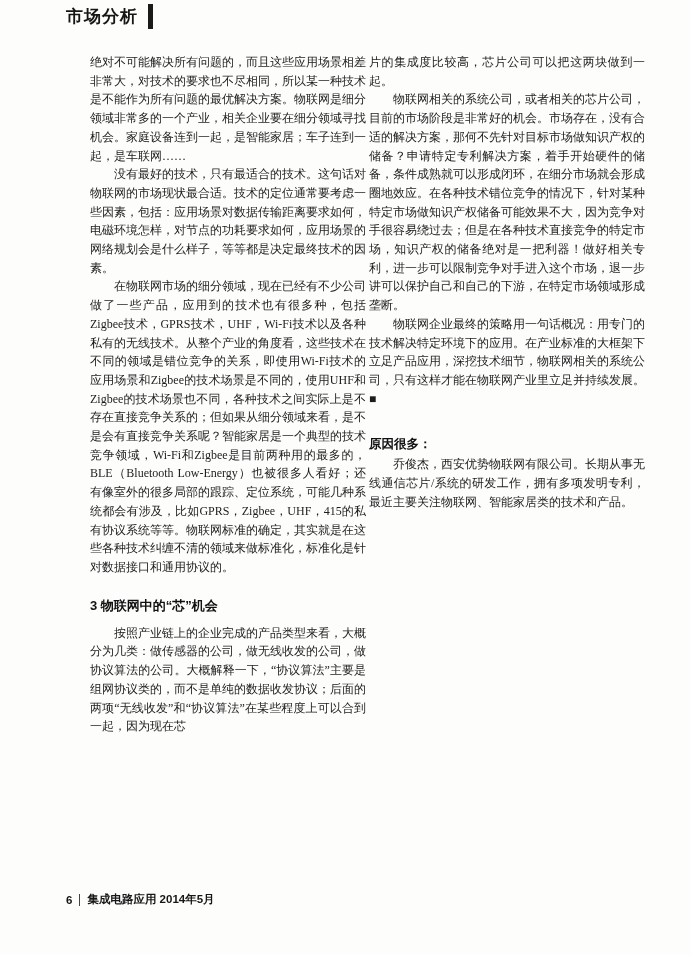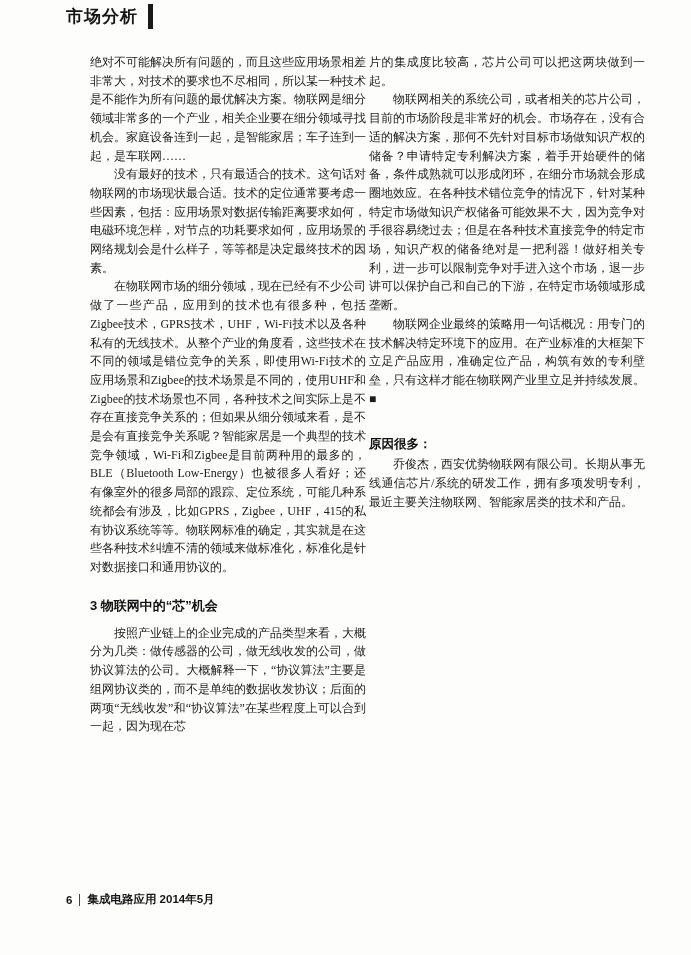--- a/index.html
+++ b/index.html
@@ -110,21 +110,21 @@
       <p class="no-indent">绝对不可能解决所有问题的，而且这些应用场景相差非常大，对技术的要求也不尽相同，所以某一种技术是不能作为所有问题的最优解决方案。物联网是细分领域非常多的一个产业，相关企业要在细分领域寻找机会。家庭设备连到一起，是智能家居；车子连到一起，是车联网……</p>
       <p>没有最好的技术，只有最适合的技术。这句话对物联网的市场现状最合适。技术的定位通常要考虑一些因素，包括：应用场景对数据传输距离要求如何，电磁环境怎样，对节点的功耗要求如何，应用场景的网络规划会是什么样子，等等都是决定最终技术的因素。</p>
       <p>在物联网市场的细分领域，现在已经有不少公司做了一些产品，应用到的技术也有很多种，包括Zigbee技术，GPRS技术，UHF，Wi-Fi技术以及各种私有的无线技术。从整个产业的角度看，这些技术在不同的领域是错位竞争的关系，即使用Wi-Fi技术的应用场景和Zigbee的技术场景是不同的，使用UHF和Zigbee的技术场景也不同，各种技术之间实际上是不存在直接竞争关系的；但如果从细分领域来看，是不是会有直接竞争关系呢？智能家居是一个典型的技术竞争领域，Wi-Fi和Zigbee是目前两种用的最多的，BLE（Bluetooth Low-Energy）也被很多人看好；还有像室外的很多局部的跟踪、定位系统，可能几种系统都会有涉及，比如GPRS，Zigbee，UHF，415的私有协议系统等等。物联网标准的确定，其实就是在这些各种技术纠缠不清的领域来做标准化，标准化是针对数据接口和通用协议的。</p>
       <h3 class="section-heading">3 物联网中的“芯”机会</h3>
       <p>按照产业链上的企业完成的产品类型来看，大概分为几类：做传感器的公司，做无线收发的公司，做协议算法的公司。大概解释一下，“协议算法”主要是组网协议类的，而不是单纯的数据收发协议；后面的两项“无线收发”和“协议算法”在某些程度上可以合到一起，因为现在芯</p>
     </div>
 
     <div class="col">
       <p class="no-indent">片的集成度比较高，芯片公司可以把这两块做到一起。</p>
       <p>物联网相关的系统公司，或者相关的芯片公司，目前的市场阶段是非常好的机会。市场存在，没有合适的解决方案，那何不先针对目标市场做知识产权的储备？申请特定专利解决方案，着手开始硬件的储备，条件成熟就可以形成闭环，在细分市场就会形成圈地效应。在各种技术错位竞争的情况下，针对某种特定市场做知识产权储备可能效果不大，因为竞争对手很容易绕过去；但是在各种技术直接竞争的特定市场，知识产权的储备绝对是一把利器！做好相关专利，进一步可以限制竞争对手进入这个市场，退一步讲可以保护自己和自己的下游，在特定市场领域形成垄断。</p>
-      <p>物联网企业最终的策略用一句话概况：用专门的技术解决特定环境下的应用。在产业标准的大框架下立足产品应用，准确定位产品，构筑有效的专利壁垒，只有这样才能在物联网产业里立足并持续发展。■</p>
+      <p>物联网企业最终的策略用一句话概况：用专门的技术解决特定环境下的应用。在产业标准的大框架下立足产品应用，深挖技术细节，物联网相关的系统公司，只有这样才能在物联网产业里立足并持续发展。■</p>
       <h4 class="author-heading">原因很多：</h4>
       <p>乔俊杰，西安优势物联网有限公司。长期从事无线通信芯片/系统的研发工作，拥有多项发明专利，最近主要关注物联网、智能家居类的技术和产品。</p>
     </div>
   </main>
 
   <footer class="page-footer">
     <span>6</span>
     <span class="footer-bar"></span>
     <span class="footer-journal">集成电路应用  2014年5月</span>
   </footer>

